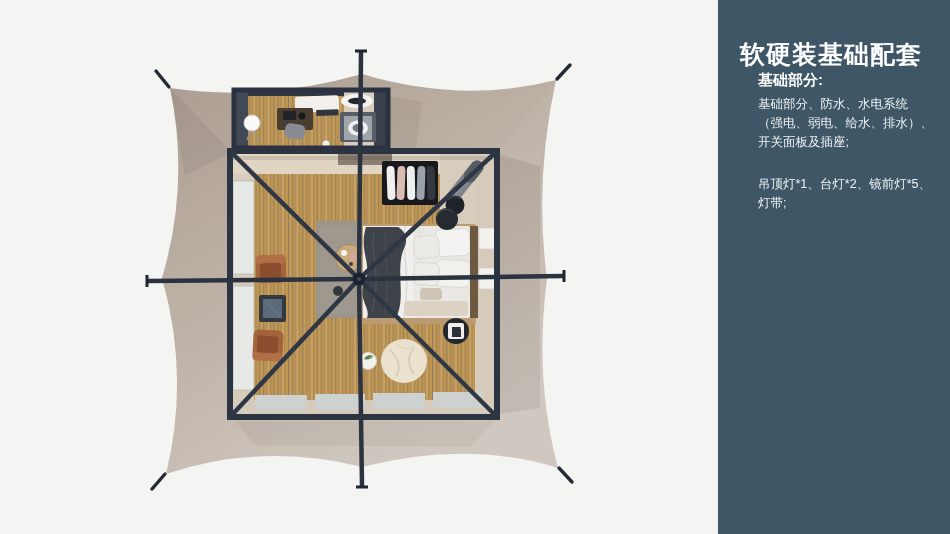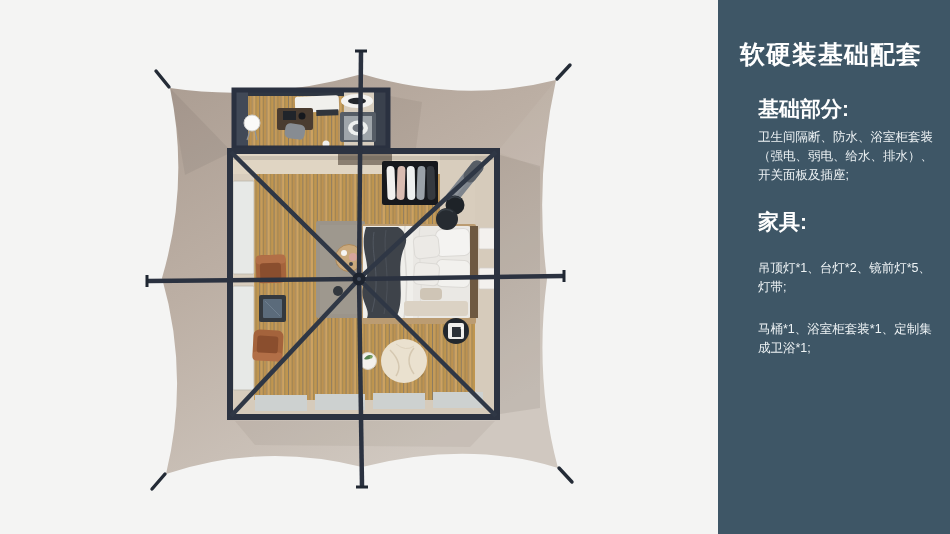--- a/index.html
+++ b/index.html
@@ -10,24 +10,24 @@
   }
   .stage{position:absolute;left:0;top:0;width:950px;height:534px;}
   .stage svg{display:block;}
   .panel{
     position:absolute;top:0;right:0;width:232px;height:534px;
     box-sizing:border-box;padding:38px 14px 0 22px;
     color:#ffffff;
   }
   .panel-title{
     font-size:25px;font-weight:bold;letter-spacing:1px;
-    margin-bottom:24px;white-space:nowrap;
+    white-space:nowrap;
   }
   .section{margin-left:18px;margin-bottom:23px;}
-  .sec-h{font-size:21px;font-weight:bold;margin-bottom:5px;}
+  .sec-h{font-size:15px;font-weight:bold;margin-bottom:5px;}
   .sec-b{font-size:12.5px;line-height:19px;white-space:pre-line;color:#eef3f5;}
 </style>
 </head>
 <body>
 
 <div class="stage">
 <svg width="950" height="534" viewBox="0 0 950 534" xmlns="http://www.w3.org/2000/svg">
   <defs>
     <linearGradient id="tarpGrad" x1="0" y1="0" x2="0.55" y2="1">
       <stop offset="0" stop-color="#ab9d92"></stop>
@@ -241,30 +241,27 @@
     <line x1="355" y1="51" x2="367" y2="51" stroke="#1f2631" stroke-width="3"></line>
     <line x1="356" y1="487" x2="368" y2="487" stroke="#1f2631" stroke-width="3"></line>
   </g>
 </svg>
 </div>
 
 <div class="panel" style="background: rgb(62, 86, 102); color: rgb(255, 255, 255);">
   <div class="panel-title">软硬装基础配套</div>
   <div class="section">
     <div class="sec-h">基础部分:</div>
-    <div class="sec-b">卫生间隔断、防水、浴室柜套装
+    <div class="sec-b">基础部分、防水、水电系统
 （强电、弱电、给水、排水）、
 开关面板及插座;</div>
   </div>
   <div class="section">
-    <div class="sec-h">家具:</div>
   </div>
   <div class="section">
     <div class="sec-b">吊顶灯*1、台灯*2、镜前灯*5、
 灯带;</div>
   </div>
   <div class="section">
-    <div class="sec-b">马桶*1、浴室柜套装*1、定制集
-成卫浴*1;</div>
   </div>
   <div class="section">
   </div>
 </div>
 
 </body></html>

